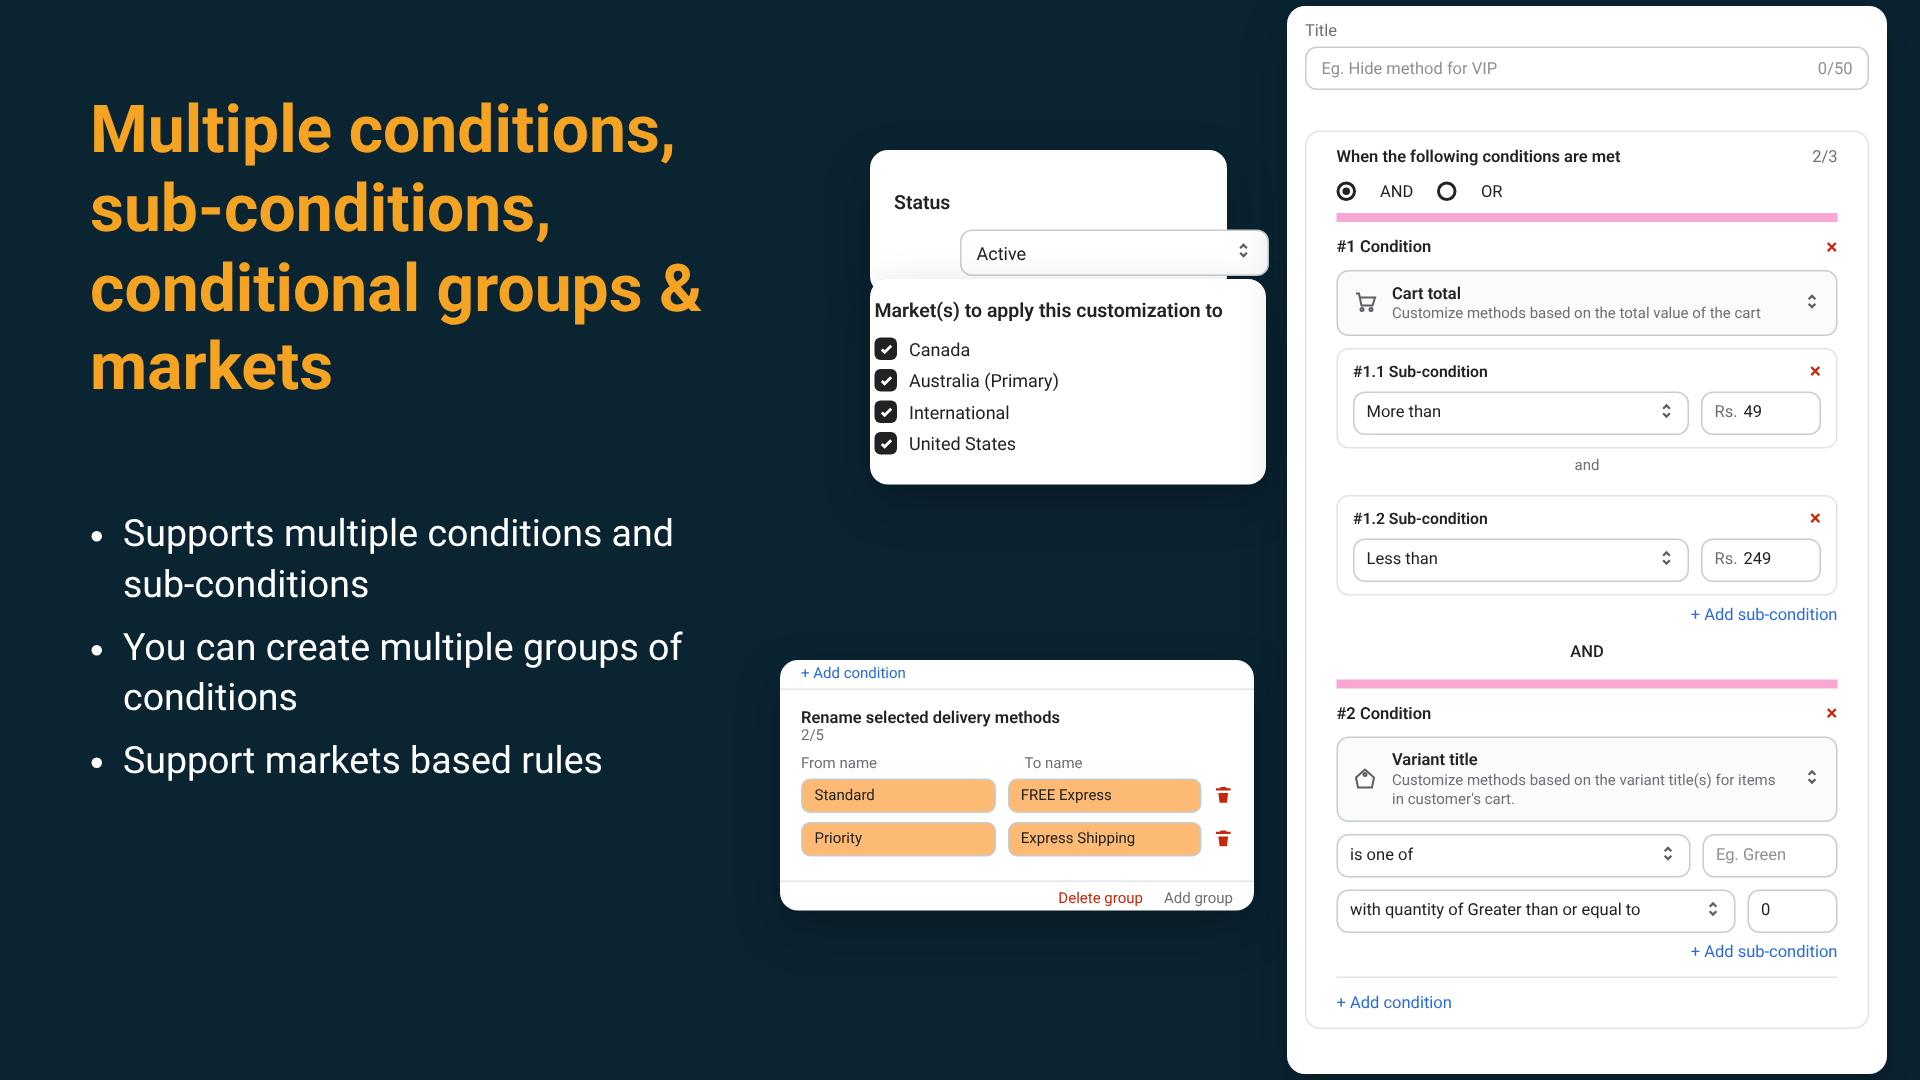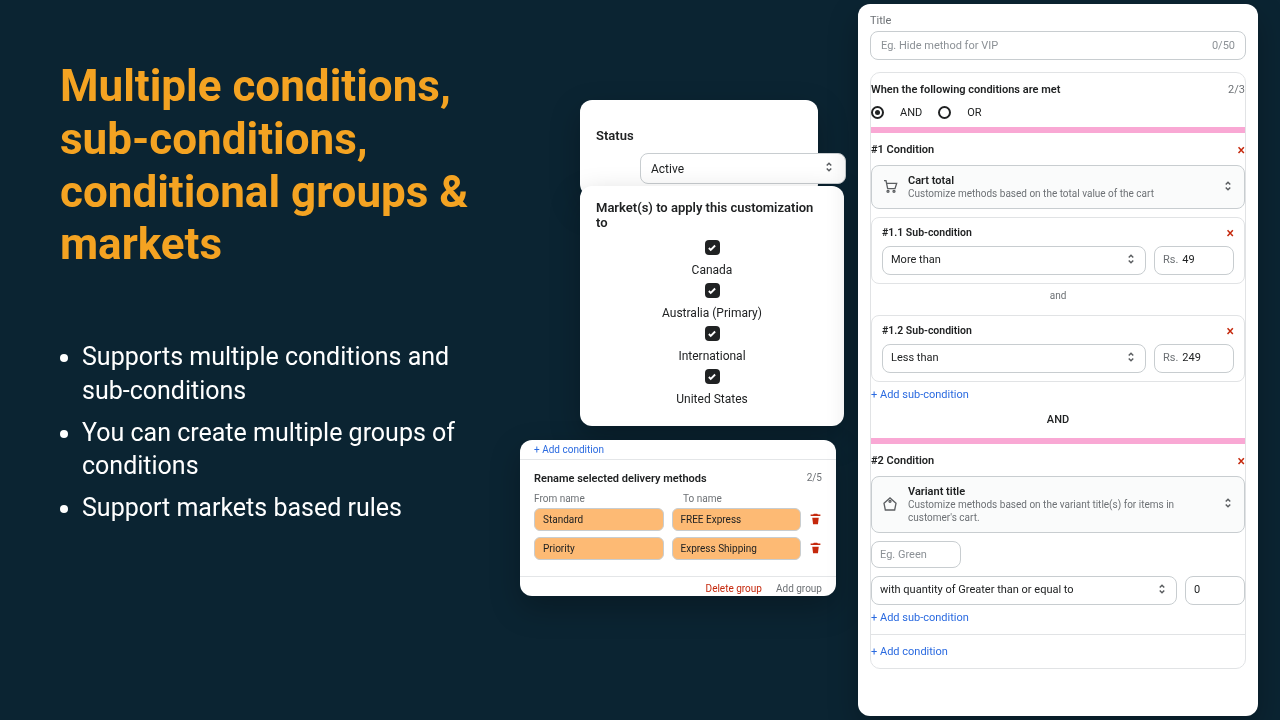--- a/index.html
+++ b/index.html
@@ -29,33 +29,33 @@
   .status-card { left: 580px; top: 100px; width: 238px; padding: 28px 16px 12px; }
   .card-h { font-weight: 600; font-size: 13px; margin-bottom: 10px; }
   .select {
     width: 100%; border: 1px solid #c8cdd0; border-radius: 8px;
     padding: 7px 10px; font-size: 12px; background: #fff;
     display: flex; justify-content: space-between; align-items: center; cursor: pointer; margin-left: 44px;
   }
   .sel-icon svg { width: 12px; height: 12px; stroke: #5c5f62; fill: none; stroke-width: 2; }
 
   
-  .markets-card { left: 580px; top: 186px; width: 264px; padding: 14px 16px; }
-  .check-row { display: flex; align-items: center; gap: 8px; margin: 6px 0; font-size: 12px; flex-direction: column; }
+  .markets-card { left: 580px; top: 186px; width: 264px; padding: 14px 3px; }
+  .check-row { display: flex; align-items: center; gap: 8px; margin: 6px 0; font-size: 12px; }
   .checkbox {
     width: 15px; height: 15px; border-radius: 4px; background: #202223;
     display: inline-flex; align-items: center; justify-content: center;
   }
   .checkbox svg { width: 10px; height: 10px; stroke: #fff; stroke-width: 3; fill: none; }
 
   
   .rename-card { left: 520px; top: 440px; width: 316px; border-radius: 12px; overflow: hidden; }
   .rename-strip { padding: 4px 14px; color: #2a6ae0; font-size: 10px; border-bottom: 1px solid #e4e6e8; }
   .rename-body { padding: 12px 14px 10px; }
-  .rn-head { display: flex; justify-content: space-between; margin-bottom: 8px; }
+  .rn-head { display: flex; justify-content: space-between; margin-bottom: 8px; flex-direction: column; }
   .rn-head-left { font-weight: 600; font-size: 11px; }
   .rn-count { font-size: 10px; color: #6d7175; }
   .rn-labels { display: flex; gap: 10px; font-size: 10px; color: #6d7175; margin-bottom: 4px; }
   .rn-labels span { flex: 1; }
   .rn-row { display: flex; gap: 8px; align-items: center; margin-bottom: 6px; }
   .tinput {
     flex: 1; border: 1px solid #c8cdd0; border-radius: 6px;
     padding: 5px 8px; font-size: 10px; background: #fdba74;
   }
   .trash { color: #c5280c; cursor: pointer; }
@@ -65,21 +65,21 @@
   .rn-foot .del { color:#c5280c; }
 
   
   .cond-card { left: 858px; top: 4px; width: 400px; height: 712px; padding: 10px 12px; font-size: 11px; overflow:hidden; }
   .label { font-size: 11px; color: #6d7175; margin-bottom: 4px; }
   .title-in {
     width:100%; border:1px solid #c8cdd0; border-radius:8px; padding:7px 10px;
     display:flex; justify-content:space-between; color:#8c9196; font-size:11px; background:#fff;
   }
   .inner-panel {
-    margin-top: 12px; border:1px solid #e1e3e5; border-radius:10px; padding:10px 0;
+    margin-top: 27px; border:1px solid #e1e3e5; border-radius:10px; padding:10px 20px;
     background:#fff;
   }
   .ip-head { display:flex; justify-content:space-between; font-weight:600; font-size:11px; margin-bottom:10px; }
   .muted { color:#6d7175; font-weight:400; }
   .radio-row { display:flex; gap:16px; align-items:center; margin-bottom:8px; font-size:11px;}
   .radio { width:13px; height:13px; border:2px solid #202223; border-radius:50%; display:inline-flex; align-items:center; justify-content:center; }
   .radio.active span { width:5px; height:5px; border-radius:50%; background:#202223; display:block; }
   .cond-block { border-top:6px solid #f9a8d4; padding-top:10px; margin-top:6px; }
   .cond-head { display:flex; justify-content:space-between; font-weight:600; font-size:11px; }
   .x { color:#c5280c; font-size:14px; cursor:pointer; line-height:1; }
@@ -91,21 +91,21 @@
   .ct-icon svg { width:16px; height:16px; }
   .ct-text b { display:block; font-size:11px; font-weight:600; }
   .ct-text span { font-size:10px; color:#6d7175; }
   .sub { border:1px solid #e1e3e5; border-radius:8px; padding:8px 10px; margin-top:8px; background:#fff;}
   .sub-head { display:flex; justify-content:space-between; font-size:10.5px; font-weight:600; margin-bottom:6px; }
   .sub-row { display:flex; gap:8px; }
   .sel2 { flex:1; border:1px solid #c8cdd0; border-radius:8px; padding:6px 8px; display:flex; justify-content:space-between; font-size:11px; cursor:pointer; background:#fff;}
   .money { width:80px; border:1px solid #c8cdd0; border-radius:8px; padding:6px 8px; font-size:11px; display:flex; gap:4px; background:#fff;}
   .money span:first-child { color:#6d7175; }
   .and-sep { text-align:center; font-size:10px; color:#6d7175; padding:6px 0; }
-  .add-sub { text-align:left; color:#2a6ae0; font-size:11px; padding:6px 0; cursor:pointer;}
+  .add-sub { text-align:right; color:#2a6ae0; font-size:11px; padding:6px 0; cursor:pointer;}
   .big-and { text-align:center; font-size:11px; color:#202223; padding:6px 0; font-weight:500; }
   .text-in { flex:0 0 90px; border:1px solid #c8cdd0; border-radius:8px; padding:6px 8px; font-size:11px; color:#8c9196; background:#fff;}
 
 </style>
 </head>
 <body>
 
 <div class="hero-title">Multiple conditions, sub-conditions, conditional groups &amp; markets</div>
 <ul class="hero-bullets">
   <li>Supports multiple conditions and sub-conditions</li>
@@ -296,20 +296,26 @@
         </span>
         <div class="ct-text" style="flex:1">
           <b>Variant title</b>
           <span>Customize methods based on the variant title(s) for items in customer's cart.</span>
         </div>
         <span class="sel-icon"><svg viewBox="0 0 16 16">
               <path d="M5 6l3-3 3 3M5 10l3 3 3-3"></path>
             </svg></span>
       </div>
       <div class="sub-row" style="margin-top:8px">
+        <div class="sel2">
+          <span>is one of</span>
+          <span class="sel-icon"><svg viewBox="0 0 16 16">
+                <path d="M5 6l3-3 3 3M5 10l3 3 3-3"></path>
+              </svg></span>
+        </div>
         <div class="text-in">Eg. Green</div>
       </div>
       <div class="sub-row" style="margin-top:8px">
         <div class="sel2">
           <span>with quantity of Greater than or equal to</span>
           <span class="sel-icon"><svg viewBox="0 0 16 16">
                 <path d="M5 6l3-3 3 3M5 10l3 3 3-3"></path>
               </svg></span>
         </div>
         <div class="text-in" style="flex:0 0 60px;color:#202223">0</div>

